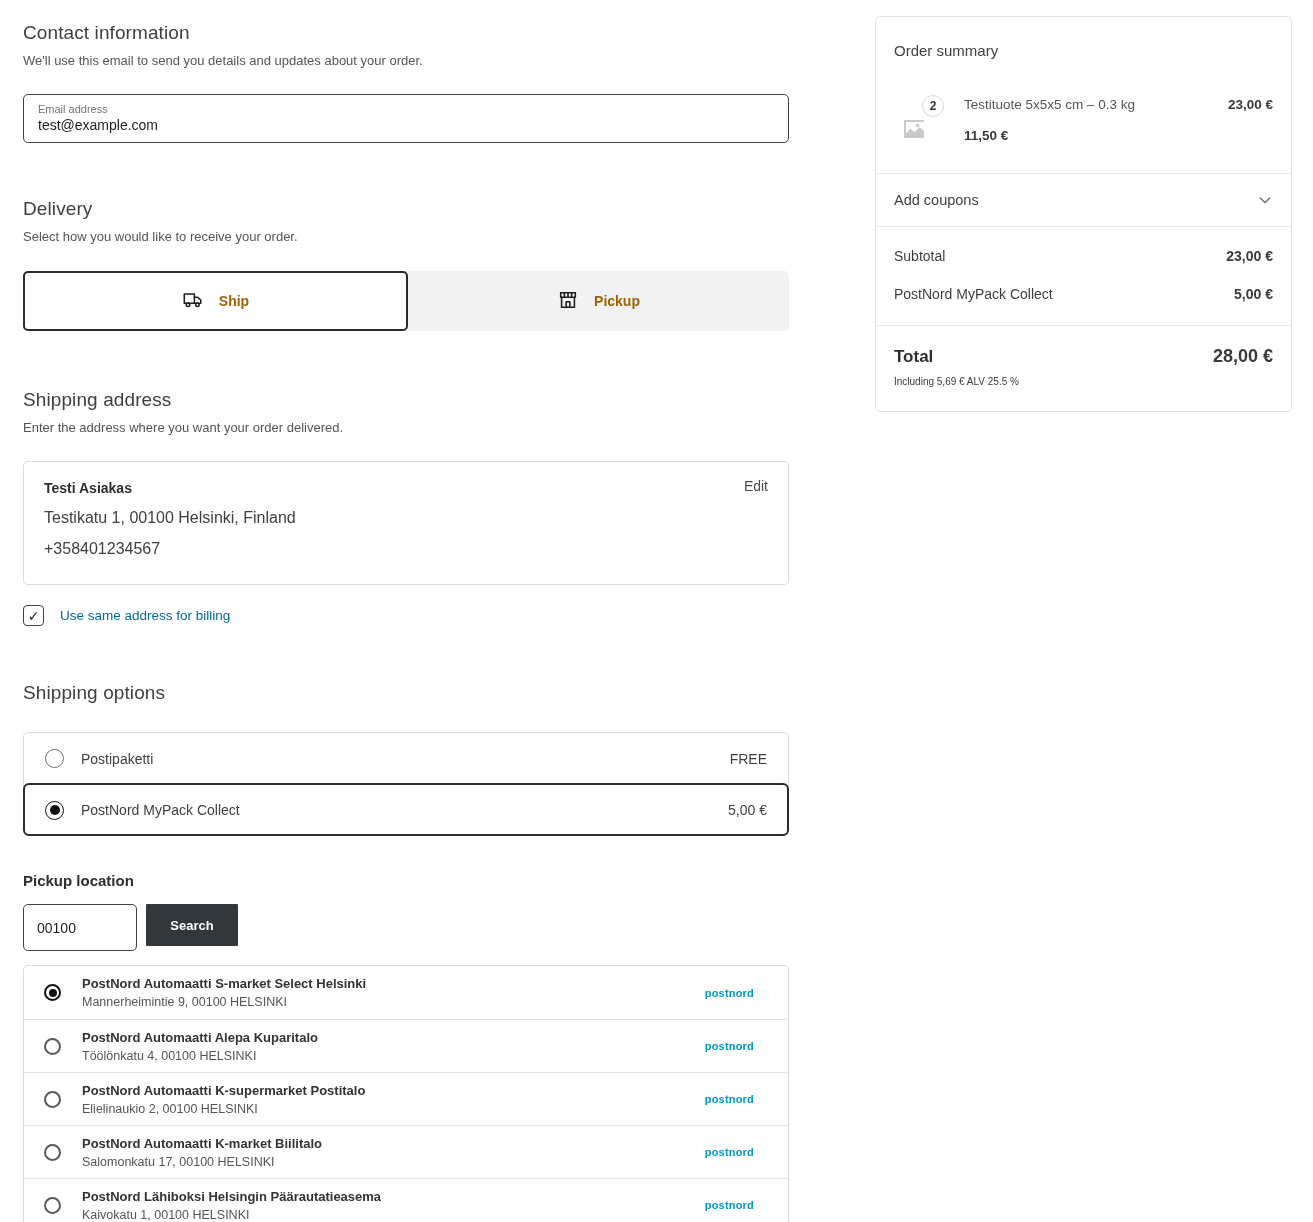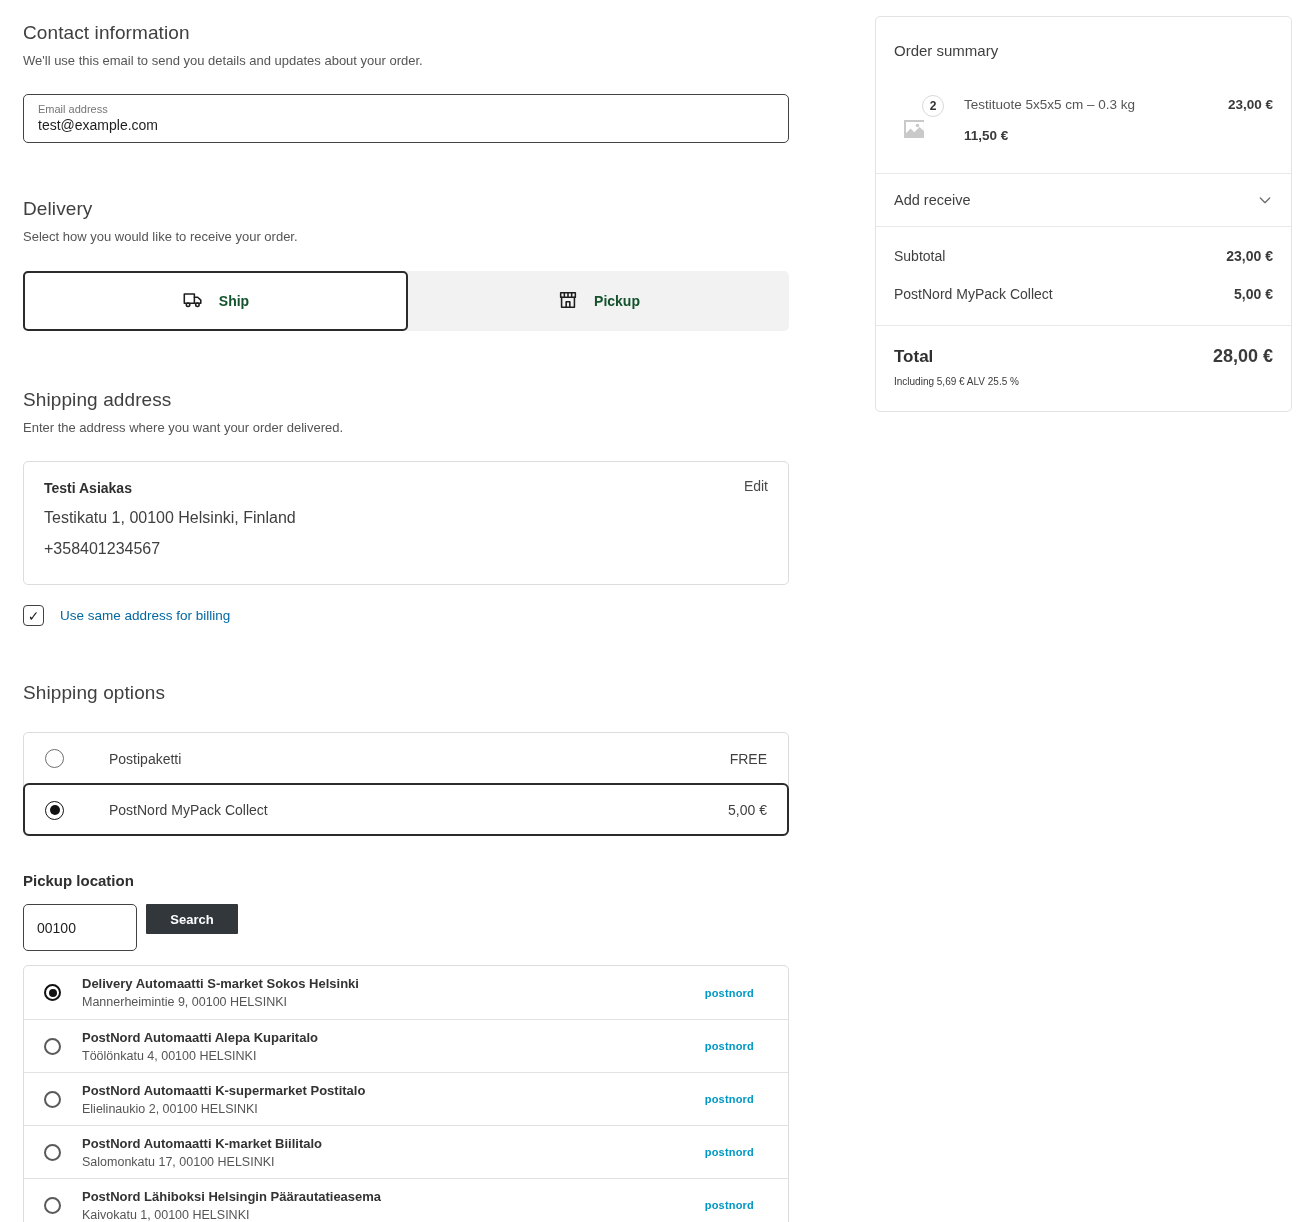--- a/index.html
+++ b/index.html
@@ -38,21 +38,21 @@
   }
 
   
   .delivery-section { margin-top: 55px; }
   .toggle {
     margin-top: 27px; display: flex;
     background: #f2f2f2; border-radius: 5px; height: 60px;
   }
   .toggle-opt {
     flex: 1; display: flex; align-items: center; justify-content: center;
-    gap: 15px; font-size: 14px; font-weight: 700; color: #14532d;
+    gap: 15px; font-size: 14px; font-weight: 700; color: #a16207;
     cursor: pointer; border-radius: 5px;
   }
   .toggle-opt.selected { background: #fff; border: 2px solid #2b2b2b; }
   .toggle-opt svg { width: 22px; height: 22px; }
 
   
   .address-section { margin-top: 58px; }
   .address-card {
     margin-top: 26px; position: relative;
     border: 1px solid #dcdcdc; border-radius: 5px;
@@ -70,21 +70,21 @@
     display: flex; align-items: center; justify-content: center;
     font-size: 14px; color: #1e1e1e; background: #fff; cursor: pointer;
   }
   .billing-label { font-size: 13.5px; color: #0369a1; }
 
   
   .options-section { margin-top: 56px; }
   .options-box { margin-top: 28px; border: 1px solid #dcdcdc; border-radius: 5px; }
   .option-row {
     display: flex; align-items: center;
-    height: 51px; padding: 0 21px; cursor: pointer; gap: 28px;
+    height: 51px; padding: 0 21px; cursor: pointer;
   }
   .option-row + .option-row { border-top: 1px solid #dcdcdc; }
   .option-row.selected {
     outline: 2px solid #2b2b2b; outline-offset: -1px; border-radius: 5px;
   }
   .radio {
     width: 19px; height: 19px; border-radius: 50%;
     border: 1.5px solid #6e6e6e; background: #fff; flex: none;
     display: flex; align-items: center; justify-content: center;
   }
@@ -99,21 +99,21 @@
   .pickup-section { margin-top: 36px; }
   .pickup-title { font-size: 15px; font-weight: 700; color: #2f2f2f; }
   .search-row { margin-top: 15px; display: flex; gap: 9px; }
   .pc-input {
     width: 114px; height: 47px;
     border: 1px solid #424242; border-radius: 5px;
     font-family: "Liberation Sans", sans-serif;
     font-size: 14px; color: #1e1e1e; padding: 0 13px; outline: none;
   }
   .search-btn {
-    width: 92px; height: 30px; border: none; cursor: pointer;
+    width: 92px; height: 42px; border: none; cursor: pointer;
     background: #32373c; color: #fff; font-weight: 700; font-size: 13px;
     font-family: "Liberation Sans", sans-serif; border-radius: 1px;
   }
   .loc-box { margin-top: 14px; border: 1px solid #dcdcdc; border-radius: 5px; }
   .loc-row { display: flex; align-items: center; padding: 9px 20px; min-height: 53px; cursor: pointer; }
   .loc-row + .loc-row, .show-more-row { border-top: 1px solid #e2e2e2; }
   .loc-radio {
     width: 17px; height: 17px; border-radius: 50%;
     border: 2px solid #5a5a5a; background: #fff; flex: none; margin-right: 21px;
     display: flex; align-items: center; justify-content: center;
@@ -250,21 +250,21 @@
       <h3 class="pickup-title">Pickup location</h3>
       <div class="search-row">
         <input class="pc-input" type="text" value="00100" style="">
         <button class="search-btn">Search</button>
       </div>
 
       <div class="loc-box">
         <div class="loc-row">
           <span class="loc-radio checked"></span>
           <span class="loc-text">
-            <div class="loc-name">Delivery Automaatti S-market Sokos Helsinki</div>
+            <div class="loc-name">PostNord Automaatti S-market Select Helsinki</div>
             <div class="loc-addr">Mannerheimintie 9, 00100 HELSINKI</div>
           </span>
           <span class="postnord-logo">postnord</span>
         </div>
         <div class="loc-row">
           <span class="loc-radio"></span>
           <span class="loc-text">
             <div class="loc-name">PostNord Automaatti Alepa Kuparitalo</div>
             <div class="loc-addr">Töölönkatu 4, 00100 HELSINKI</div>
           </span>
@@ -317,21 +317,21 @@
       <div class="prod-info">
         <div class="prod-top">
           <span class="prod-name">Testituote 5x5x5 cm – 0.3 kg</span>
           <span class="prod-total">23,00 €</span>
         </div>
         <div class="prod-unit">11,50 €</div>
       </div>
     </div>
 
     <div class="sb-coupons">
-      <span class="coupons-label">Add receive</span>
+      <span class="coupons-label">Add coupons</span>
       <span class="chev">
         <svg viewBox="0 0 24 24" width="16" height="16" fill="none" stroke="currentColor" stroke-width="2" stroke-linecap="round" stroke-linejoin="round">
           <path d="M5 9l7 7 7-7"></path>
         </svg>
       </span>
     </div>
 
     <div class="sb-totals">
       <div class="tot-row">
         <span class="tot-label">Subtotal</span>

